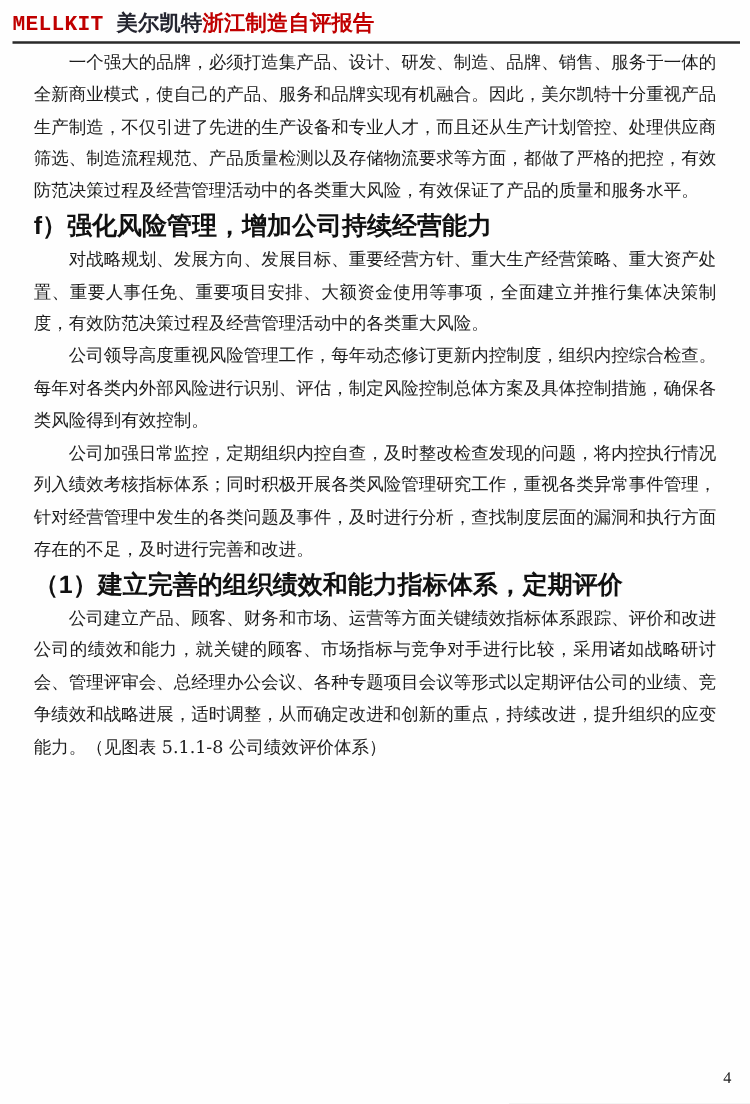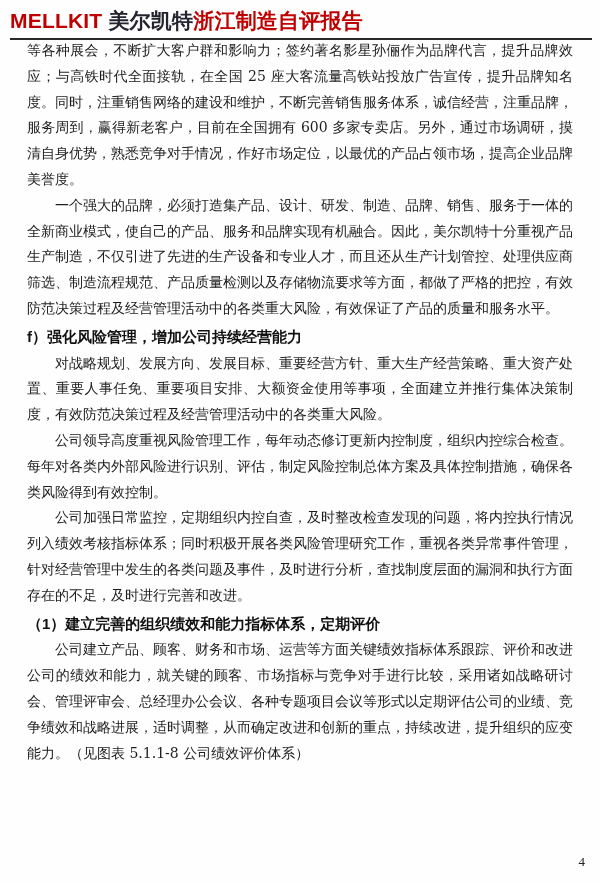--- a/index.html
+++ b/index.html
@@ -13,22 +13,22 @@
     font-family: "DejaVu Serif", "Liberation Serif", serif;
     color: #1c1c1c;
   }
   .header {
     position: absolute;
     top: 7px;
     left: 10px;
     right: 8px;
     padding-bottom: 3px;
     border-bottom: 2px solid #2a2a2a;
-    font-family: Liberation Sans, sans-serif;
-    font-size: 21px;
+    font-family: Liberation Mono, monospace;
+    font-size: 17px;
     font-weight: 600;
     letter-spacing: 0.2px;
     white-space: nowrap;
   }
   .header .brand-en { color: #c00000; }
   .header .brand-cn { color: #23242f; font-weight: 600; }
   .header .doc-title { color: #c00000; font-weight: 600; }
   .body-text {
     position: absolute;
     top: 38px;
@@ -38,21 +38,21 @@
     line-height: 25.8px;
     text-align: justify;
     text-justify: inter-character;
   }
   .para { margin: 0; text-indent: 2em; }
   .para.no-indent { text-indent: 0; }
   .heading {
     margin: 2px 0 1px 0;
     font-family: "Liberation Sans", sans-serif;
     font-weight: bold;
-    font-size: 15px;
+    font-size: 20px;
     color: #111;
     text-indent: 0;
   }
   .page-number {
     position: absolute;
     right: 15px;
     bottom: 13px;
     font-size: 13px;
     color: #222;
     font-family: "Liberation Serif", serif;
@@ -61,21 +61,20 @@
 </head>
 <body>
 
 <div class="page">
 
   <div class="header">
     <span class="brand-en">MELLKIT </span><span class="brand-cn">美尔凯特</span><span class="doc-title">浙江制造自评报告</span>
   </div>
 
   <div class="body-text">
-    <p class="para no-indent">等各种展会，不断扩大客户群和影响力；签约著名影星孙俪作为品牌代言，提升品牌效应；与高铁时代全面接轨，在全国 25 座大客流量高铁站投放广告宣传，提升品牌知名度。同时，注重销售网络的建设和维护，不断完善销售服务体系，诚信经营，注重品牌，服务周到，赢得新老客户，目前在全国拥有 600 多家专卖店。另外，通过市场调研，摸清自身优势，熟悉竞争对手情况，作好市场定位，以最优的产品占领市场，提高企业品牌美誉度。</p>
     <p class="para">一个强大的品牌，必须打造集产品、设计、研发、制造、品牌、销售、服务于一体的全新商业模式，使自己的产品、服务和品牌实现有机融合。因此，美尔凯特十分重视产品生产制造，不仅引进了先进的生产设备和专业人才，而且还从生产计划管控、处理供应商筛选、制造流程规范、产品质量检测以及存储物流要求等方面，都做了严格的把控，有效防范决策过程及经营管理活动中的各类重大风险，有效保证了产品的质量和服务水平。</p>
     <p class="heading">f）强化风险管理，增加公司持续经营能力</p>
     <p class="para">对战略规划、发展方向、发展目标、重要经营方针、重大生产经营策略、重大资产处置、重要人事任免、重要项目安排、大额资金使用等事项，全面建立并推行集体决策制度，有效防范决策过程及经营管理活动中的各类重大风险。</p>
     <p class="para">公司领导高度重视风险管理工作，每年动态修订更新内控制度，组织内控综合检查。每年对各类内外部风险进行识别、评估，制定风险控制总体方案及具体控制措施，确保各类风险得到有效控制。</p>
     <p class="para">公司加强日常监控，定期组织内控自查，及时整改检查发现的问题，将内控执行情况列入绩效考核指标体系；同时积极开展各类风险管理研究工作，重视各类异常事件管理，针对经营管理中发生的各类问题及事件，及时进行分析，查找制度层面的漏洞和执行方面存在的不足，及时进行完善和改进。</p>
     <p class="heading">（1）建立完善的组织绩效和能力指标体系，定期评价</p>
     <p class="para">公司建立产品、顾客、财务和市场、运营等方面关键绩效指标体系跟踪、评价和改进公司的绩效和能力，就关键的顾客、市场指标与竞争对手进行比较，采用诸如战略研讨会、管理评审会、总经理办公会议、各种专题项目会议等形式以定期评估公司的业绩、竞争绩效和战略进展，适时调整，从而确定改进和创新的重点，持续改进，提升组织的应变能力。（见图表 5.1.1-8 公司绩效评价体系）</p>
   </div>
 
   <div class="page-number">4</div>

